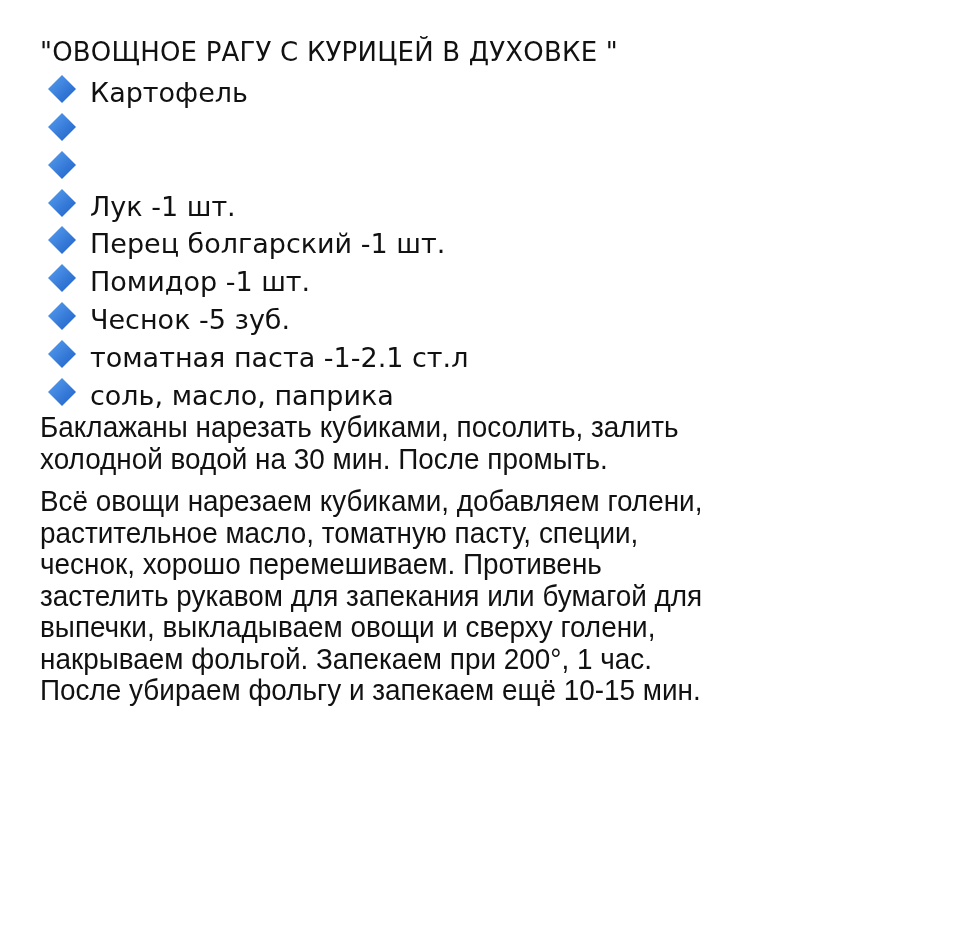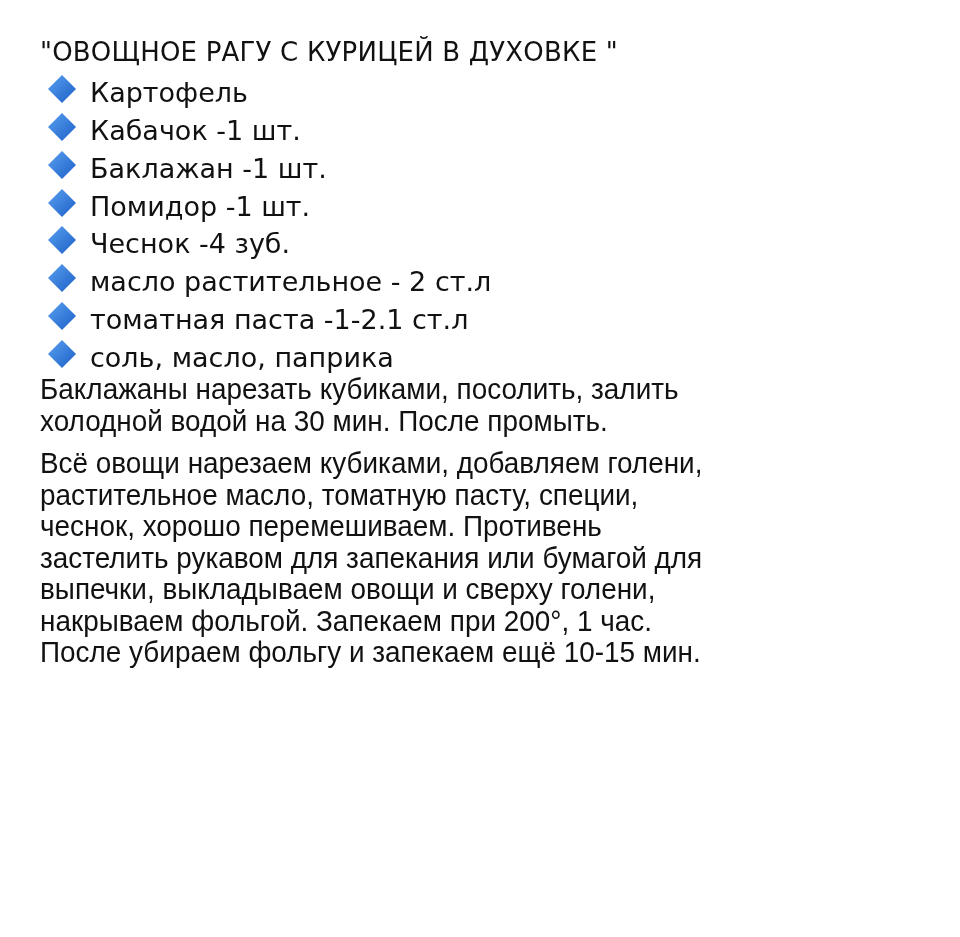--- a/index.html
+++ b/index.html
@@ -95,35 +95,61 @@
           <svg width="32" height="32" viewBox="0 0 32 32">
             <defs>
               <linearGradient id="dg2" x1="0" y1="0" x2="1" y2="1">
                 <stop offset="0" stop-color="#5aa0f0"></stop>
                 <stop offset="1" stop-color="#1c5fc7"></stop>
               </linearGradient>
             </defs>
             <polygon points="16,2 30,16 16,30 2,16" fill="url(#dg2)"></polygon>
           </svg>
         </span>
-      <span class="ing-text">Кабачок -1 шт.</span>
     </li>
     <li class="ingredient">
       <span class="diamond">
           <svg width="32" height="32" viewBox="0 0 32 32">
             <defs>
               <linearGradient id="dg3" x1="0" y1="0" x2="1" y2="1">
                 <stop offset="0" stop-color="#5aa0f0"></stop>
                 <stop offset="1" stop-color="#1c5fc7"></stop>
               </linearGradient>
             </defs>
             <polygon points="16,2 30,16 16,30 2,16" fill="url(#dg3)"></polygon>
           </svg>
         </span>
-      <span class="ing-text">Баклажан -1 шт.</span>
+    </li>
+    <li class="ingredient">
+      <span class="diamond">
+          <svg width="32" height="32" viewBox="0 0 32 32">
+            <defs>
+              <linearGradient id="dg4" x1="0" y1="0" x2="1" y2="1">
+                <stop offset="0" stop-color="#5aa0f0"></stop>
+                <stop offset="1" stop-color="#1c5fc7"></stop>
+              </linearGradient>
+            </defs>
+            <polygon points="16,2 30,16 16,30 2,16" fill="url(#dg4)"></polygon>
+          </svg>
+        </span>
+      <span class="ing-text">Лук -1 шт.</span>
+    </li>
+    <li class="ingredient">
+      <span class="diamond">
+          <svg width="32" height="32" viewBox="0 0 32 32">
+            <defs>
+              <linearGradient id="dg5" x1="0" y1="0" x2="1" y2="1">
+                <stop offset="0" stop-color="#5aa0f0"></stop>
+                <stop offset="1" stop-color="#1c5fc7"></stop>
+              </linearGradient>
+            </defs>
+            <polygon points="16,2 30,16 16,30 2,16" fill="url(#dg5)"></polygon>
+          </svg>
+        </span>
+      <span class="ing-text">Перец болгарский -1 шт.</span>
     </li>
     <li class="ingredient">
       <span class="diamond">
           <svg width="32" height="32" viewBox="0 0 32 32">
             <defs>
               <linearGradient id="dg6" x1="0" y1="0" x2="1" y2="1">
                 <stop offset="0" stop-color="#5aa0f0"></stop>
                 <stop offset="1" stop-color="#1c5fc7"></stop>
               </linearGradient>
             </defs>
@@ -137,35 +163,21 @@
           <svg width="32" height="32" viewBox="0 0 32 32">
             <defs>
               <linearGradient id="dg7" x1="0" y1="0" x2="1" y2="1">
                 <stop offset="0" stop-color="#5aa0f0"></stop>
                 <stop offset="1" stop-color="#1c5fc7"></stop>
               </linearGradient>
             </defs>
             <polygon points="16,2 30,16 16,30 2,16" fill="url(#dg7)"></polygon>
           </svg>
         </span>
-      <span class="ing-text">Чеснок -4 зуб.</span>
-    </li>
-    <li class="ingredient">
-      <span class="diamond">
-          <svg width="32" height="32" viewBox="0 0 32 32">
-            <defs>
-              <linearGradient id="dg8" x1="0" y1="0" x2="1" y2="1">
-                <stop offset="0" stop-color="#5aa0f0"></stop>
-                <stop offset="1" stop-color="#1c5fc7"></stop>
-              </linearGradient>
-            </defs>
-            <polygon points="16,2 30,16 16,30 2,16" fill="url(#dg8)"></polygon>
-          </svg>
-        </span>
-      <span class="ing-text">масло растительное - 2 ст.л</span>
+      <span class="ing-text">Чеснок -5 зуб.</span>
     </li>
     <li class="ingredient">
       <span class="diamond">
           <svg width="32" height="32" viewBox="0 0 32 32">
             <defs>
               <linearGradient id="dg9" x1="0" y1="0" x2="1" y2="1">
                 <stop offset="0" stop-color="#5aa0f0"></stop>
                 <stop offset="1" stop-color="#1c5fc7"></stop>
               </linearGradient>
             </defs>

